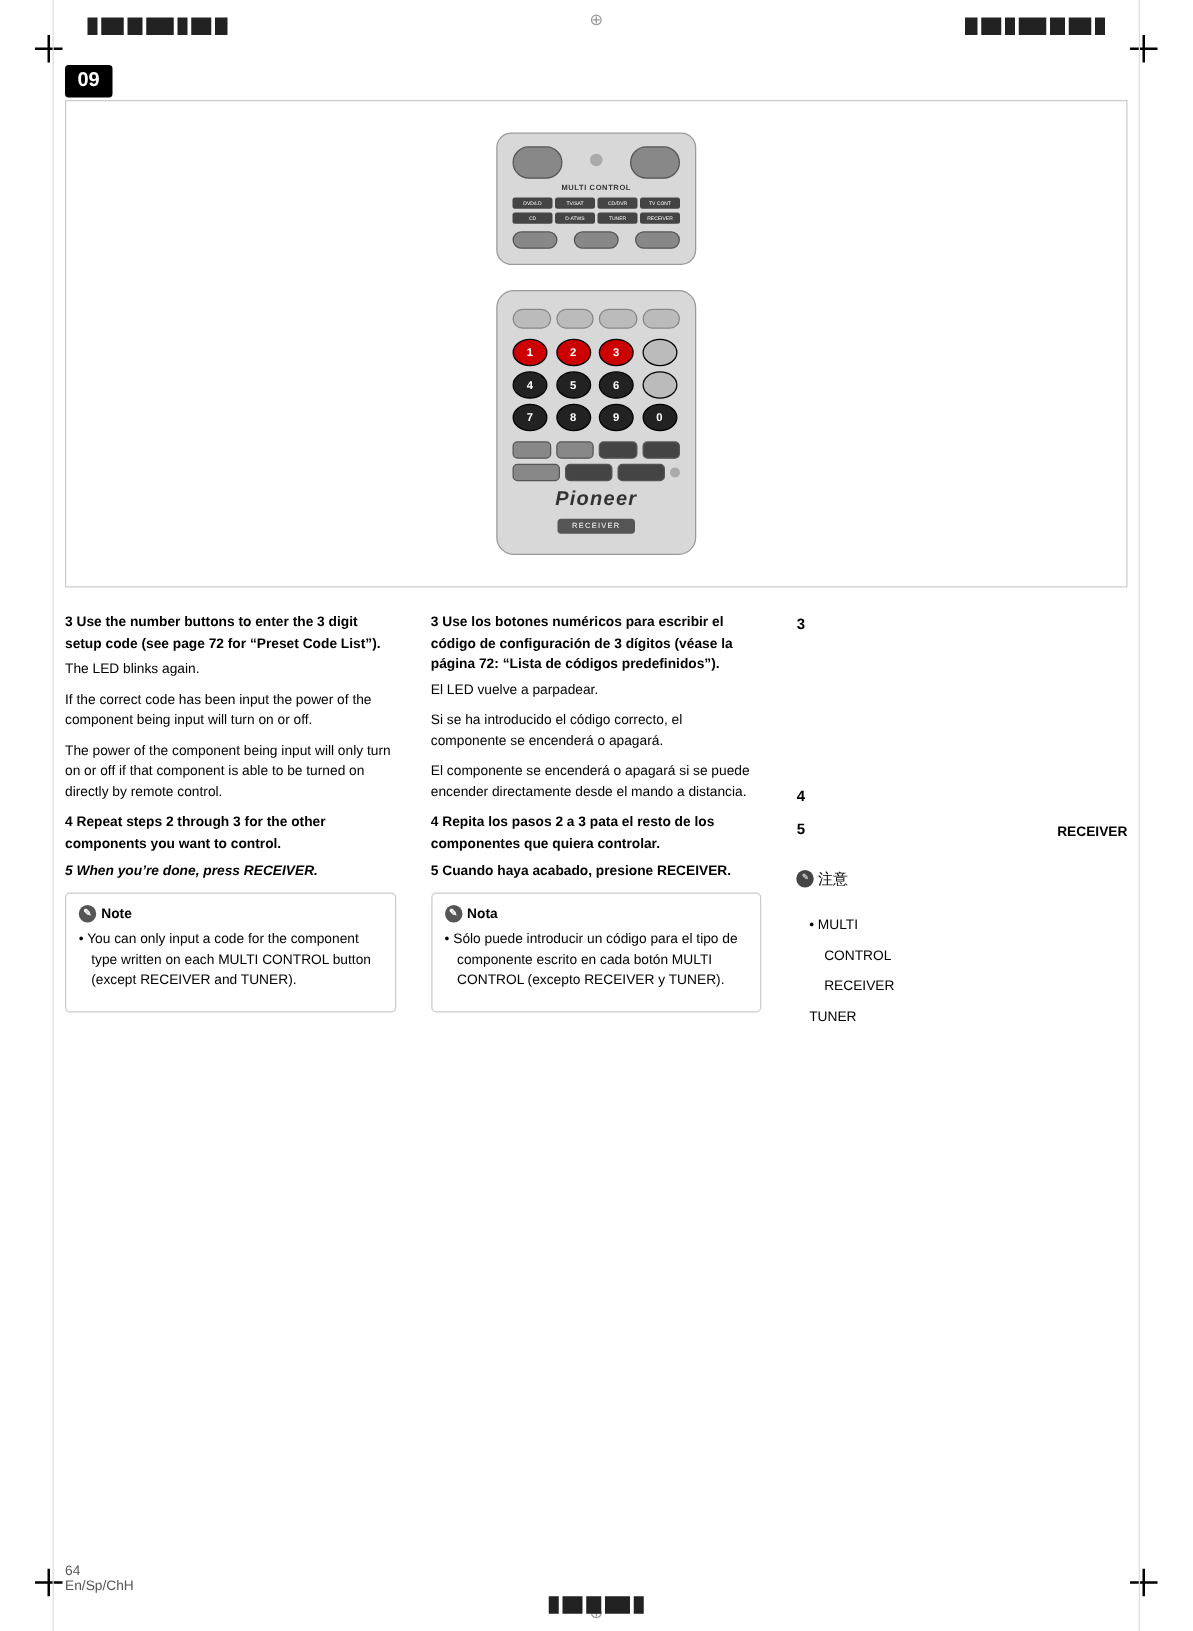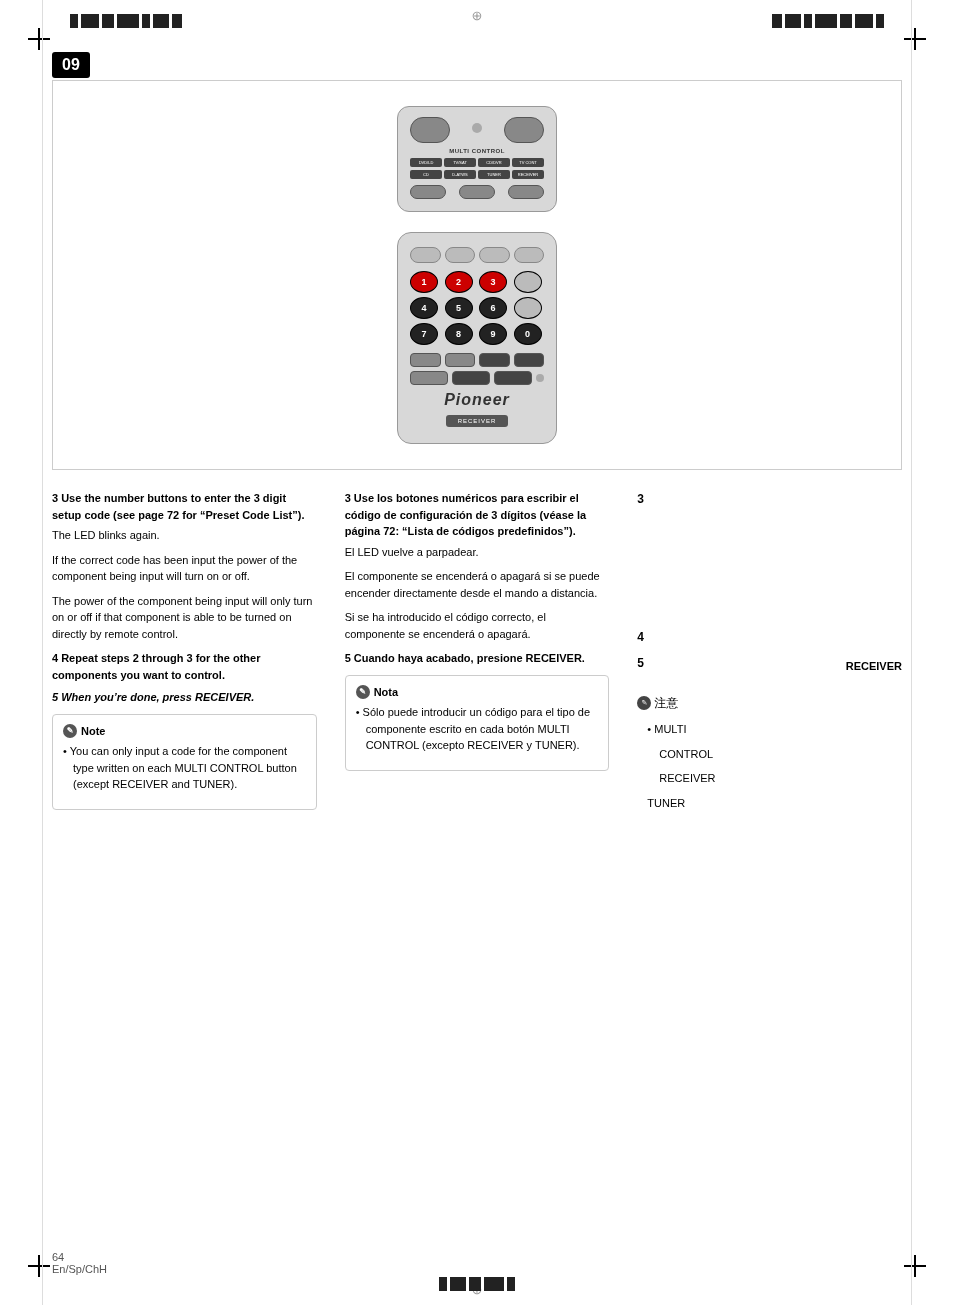--- a/index.html
+++ b/index.html
@@ -565,22 +565,23 @@
         </div>
         <p class="bullet">
           • <span>You can only input a code for the component type written on each MULTI CONTROL button (except RECEIVER and TUNER).</span>
         </p>
       </div>
     </div>
 
     <div class="col">
       <h4>3   Use los botones numéricos para escribir el código de configuración de 3 dígitos (véase la página 72: “Lista de códigos predefinidos”).</h4>
       <p>El LED vuelve a parpadear.</p>
+      <p>Si se ha introducido el código correcto, el componente se encenderá o apagará.</p>
       <p>El componente se encenderá o apagará si se puede encender directamente desde el mando a distancia.</p>
-      <p>Si se ha introducido el código correcto, el componente se encenderá o apagará.</p>
+      <h4>4   Repita los pasos 2 a 3 pata el resto de los componentes que quiera controlar.</h4>
       <h4 style="margin-top:6px;">5   Cuando haya acabado, presione RECEIVER.</h4>
 
       <div class="note-box">
         <div class="note-title">
           <span class="note-icon">✎</span>
           <span>Nota</span>
         </div>
         <p class="bullet">
           • <span>Sólo puede introducir un código para el tipo de componente escrito en cada botón MULTI CONTROL (excepto RECEIVER y TUNER).</span>
         </p>
@@ -595,21 +596,21 @@
       <div style="display:flex; justify-content:space-between; align-items:center; margin-top:8px;">
         <span class="col3-step">5</span>
         <span style="font-weight:bold; font-size:11px;">RECEIVER</span>
       </div>
 
       <div style="margin-top: 16px; display:flex; align-items:center;">
         <span class="kanji-icon">✎</span>
         <span style="font-size:12px;">注意</span>
       </div>
 
-      <div style="margin-top:9px; margin-left:10px; font-size:11px; line-height:1.8;">
+      <div style="margin-top:20px; margin-left:10px; font-size:11px; line-height:1.8;">
         <p>•
           <span>MULTI</span>
         </p>
         <p style="margin-left:12px;">CONTROL</p>
         <p style="margin-left:12px;">RECEIVER</p>
         <p>TUNER</p>
       </div>
     </div>
 
   </div>

